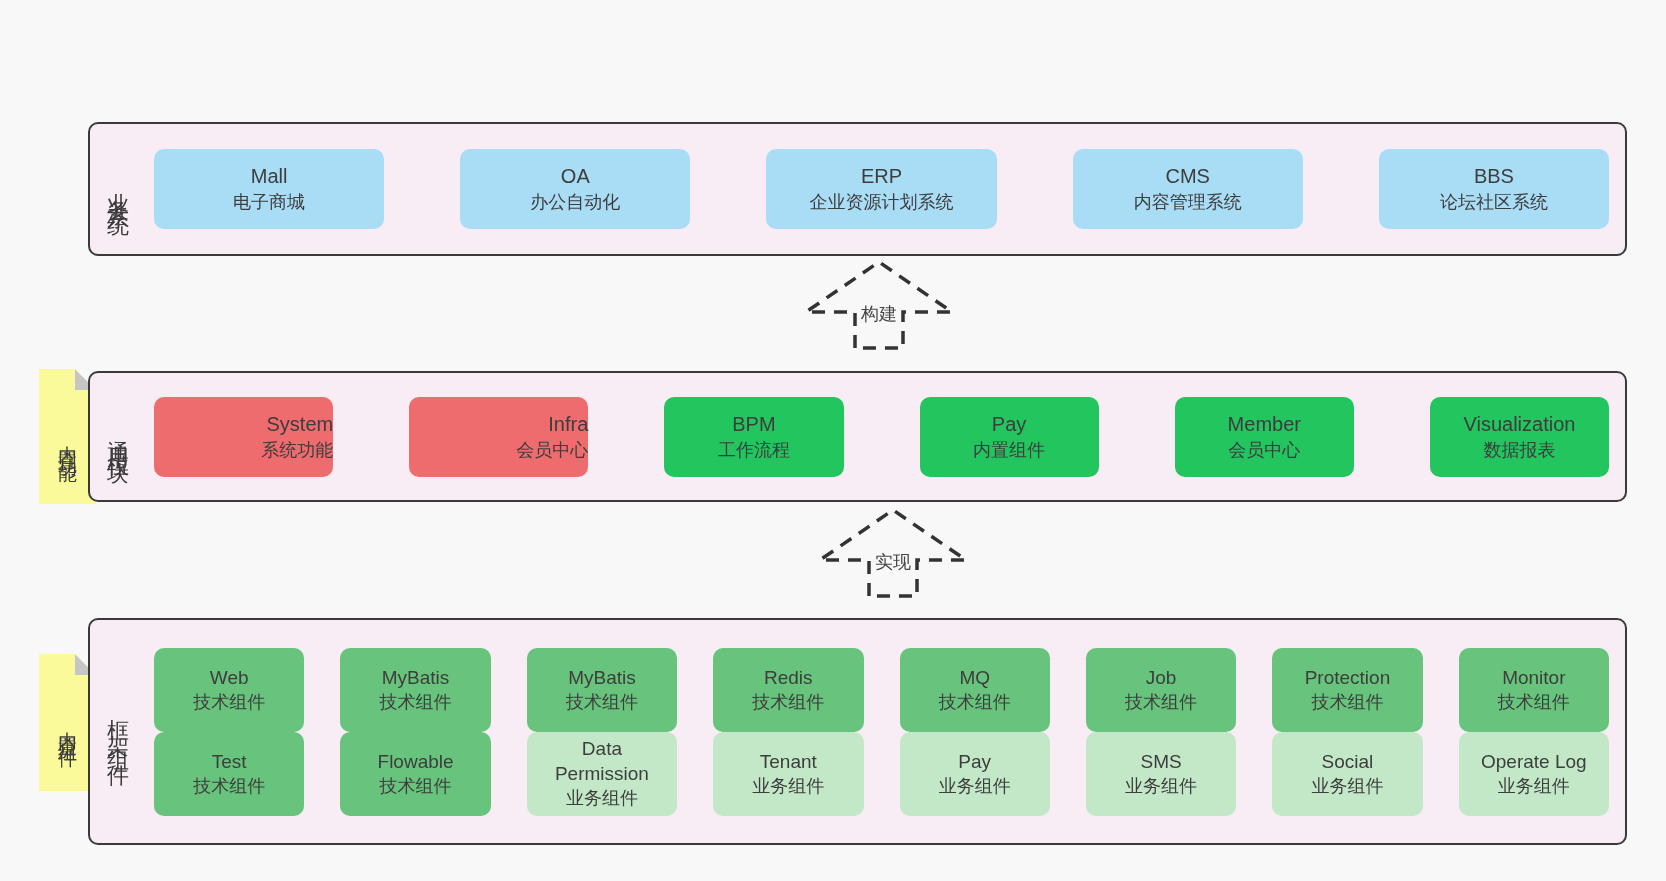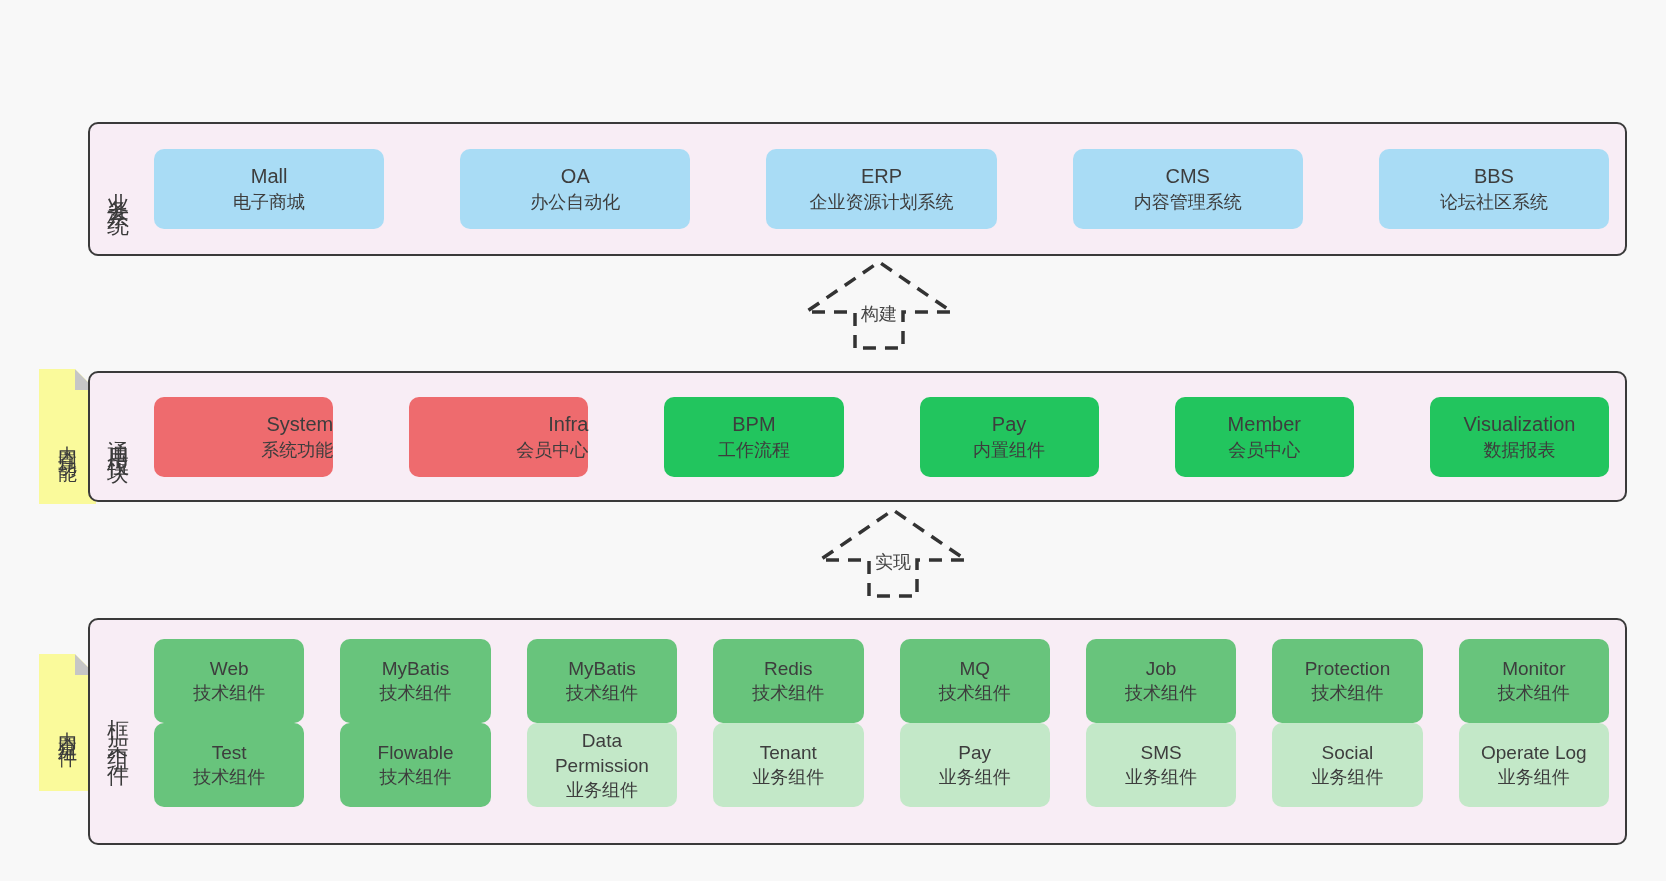--- a/index.html
+++ b/index.html
@@ -38,21 +38,21 @@
     writing-mode:vertical-rl;text-orientation:upright;
     font-size:22px;letter-spacing:7px;color:#3a3a3a;white-space:nowrap;
   }
   .band-3 .vlabel{letter-spacing:15px;}
   .boxes{
     position:absolute;left:64px;right:16px;top:50%;transform:translateY(-50%);
     display:flex;gap:76px;
   }
   .rows{
     position:absolute;left:64px;right:16px;top:19px;bottom:19px;
-    display:flex;flex-direction:column;justify-content:flex-start;
+    display:flex;flex-direction:column;justify-content:center;
   }
   .row{display:flex;gap:36px;}
   .box{
     flex:1;height:80px;border-radius:10px;
     display:flex;flex-direction:column;align-items:center;justify-content:center;
     text-align:center;line-height:26px;font-size:18px;color:#3d3d3d;
   }
   .box .en{font-size:20px;}
   .row .box{height:84px;line-height:25px;}
   .row .box .en{font-size:19px;padding:0 8px;}

